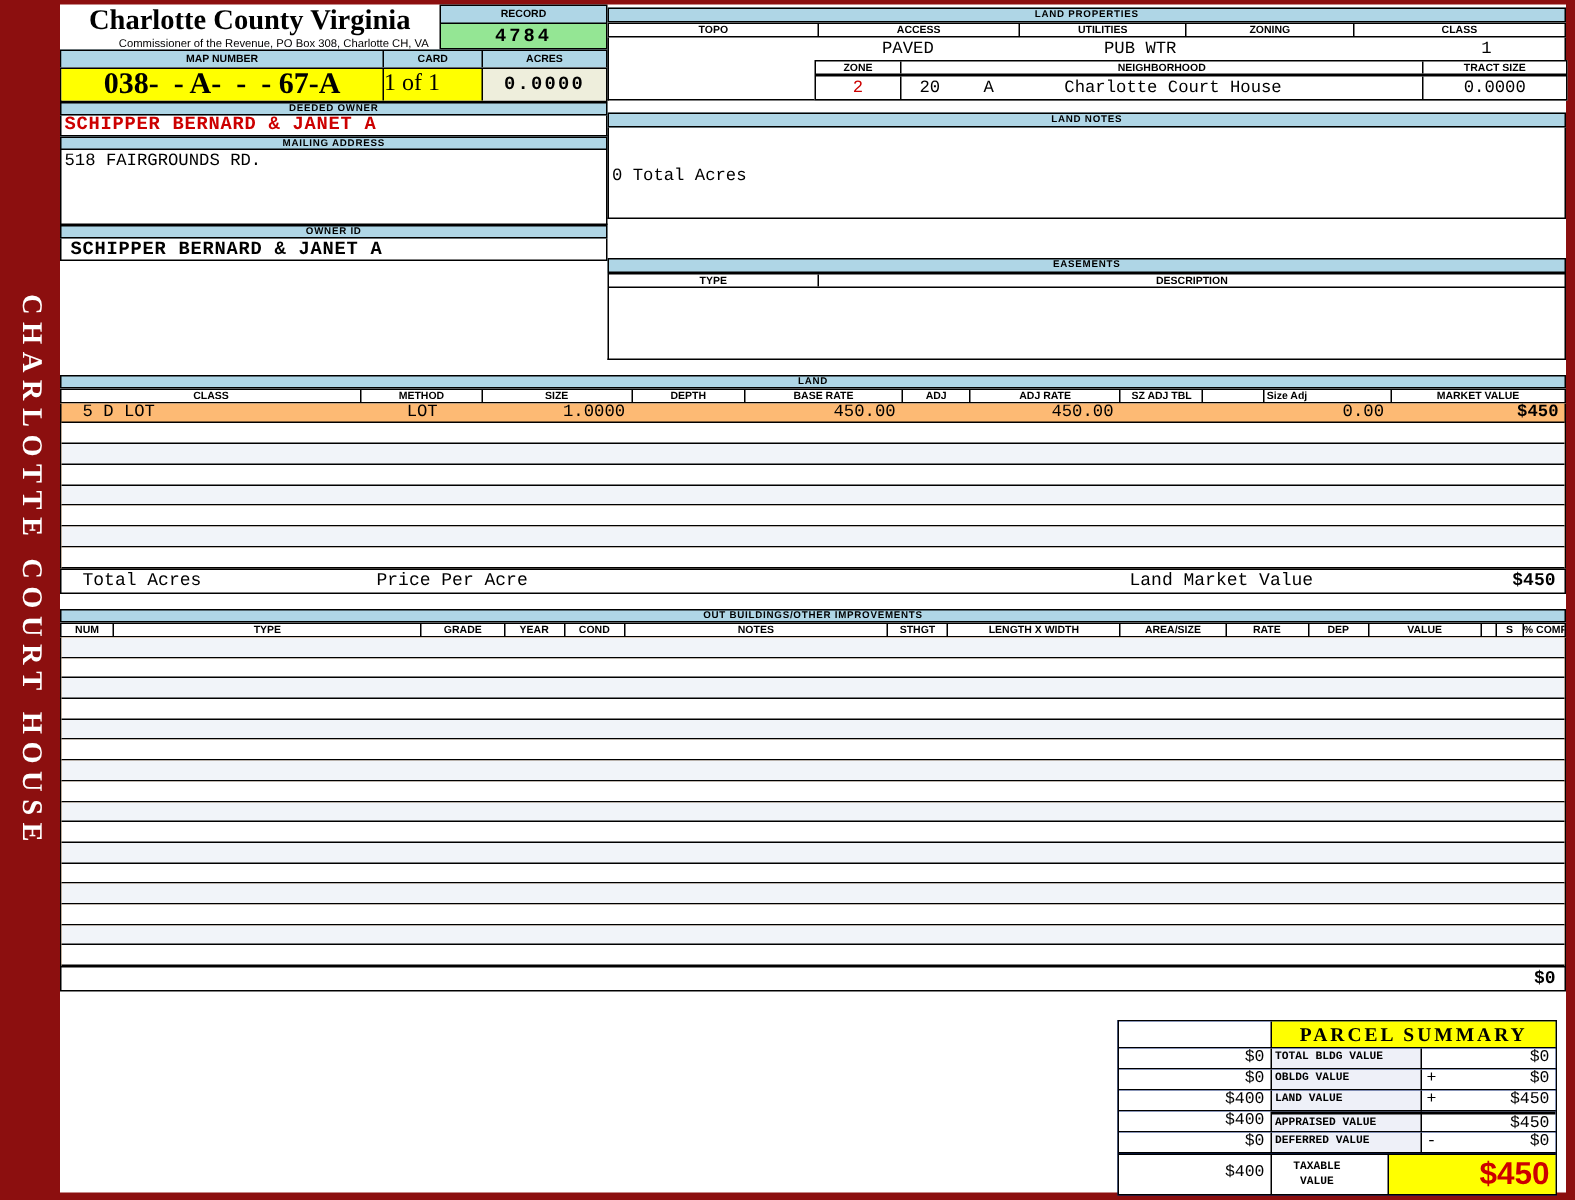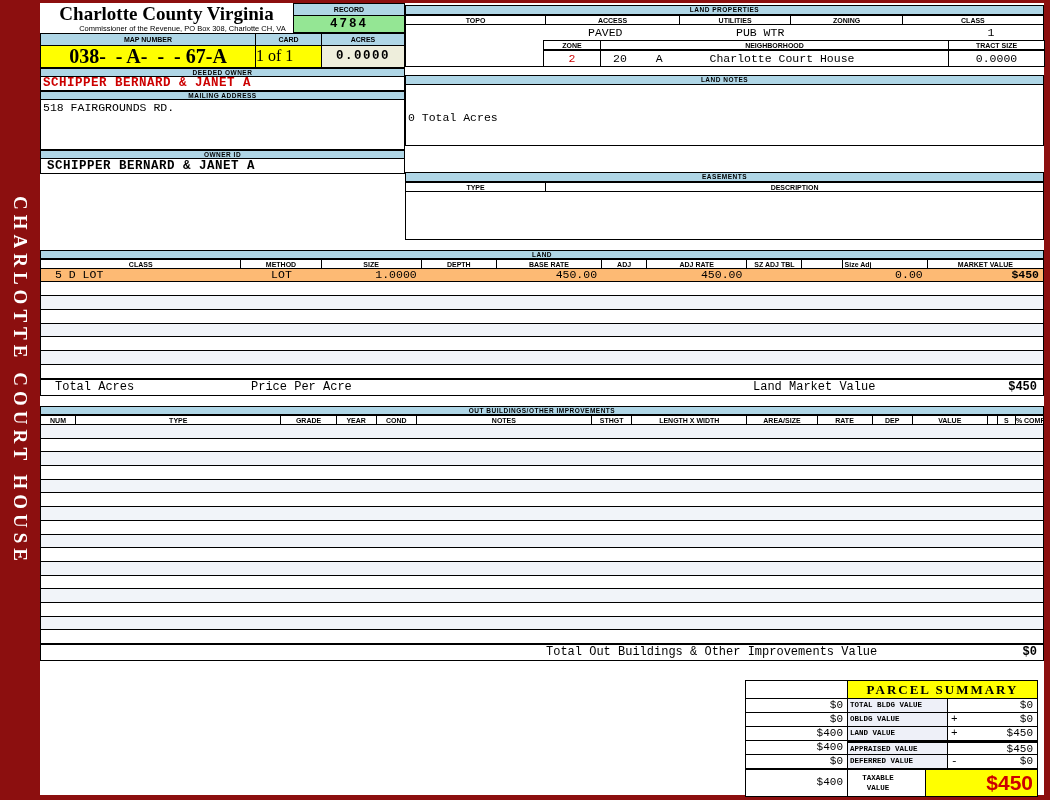--- a/index.html
+++ b/index.html
@@ -299,21 +299,20 @@
       <div class="erow oe alt"></div>
       <div class="erow oe"></div>
       <div class="erow oe alt"></div>
       <div class="erow oe"></div>
       <div class="erow oe alt"></div>
       <div class="erow oe"></div>
       <div class="erow oe alt"></div>
       <div class="erow oe"></div>
     </div>
   <div class="out-total">
-    <span class="ot-label">Total Out Buildings &amp; Other Improvements Value</span>
     <span class="ot-val">$0</span>
   </div>
 
   <div class="ps">
     <div class="ps-header">
       <div class="ps-h-blank"></div>
       <div class="ps-title">PARCEL SUMMARY</div>
     </div>
     <div id="ps-rows">
         <div class="ps-row">

